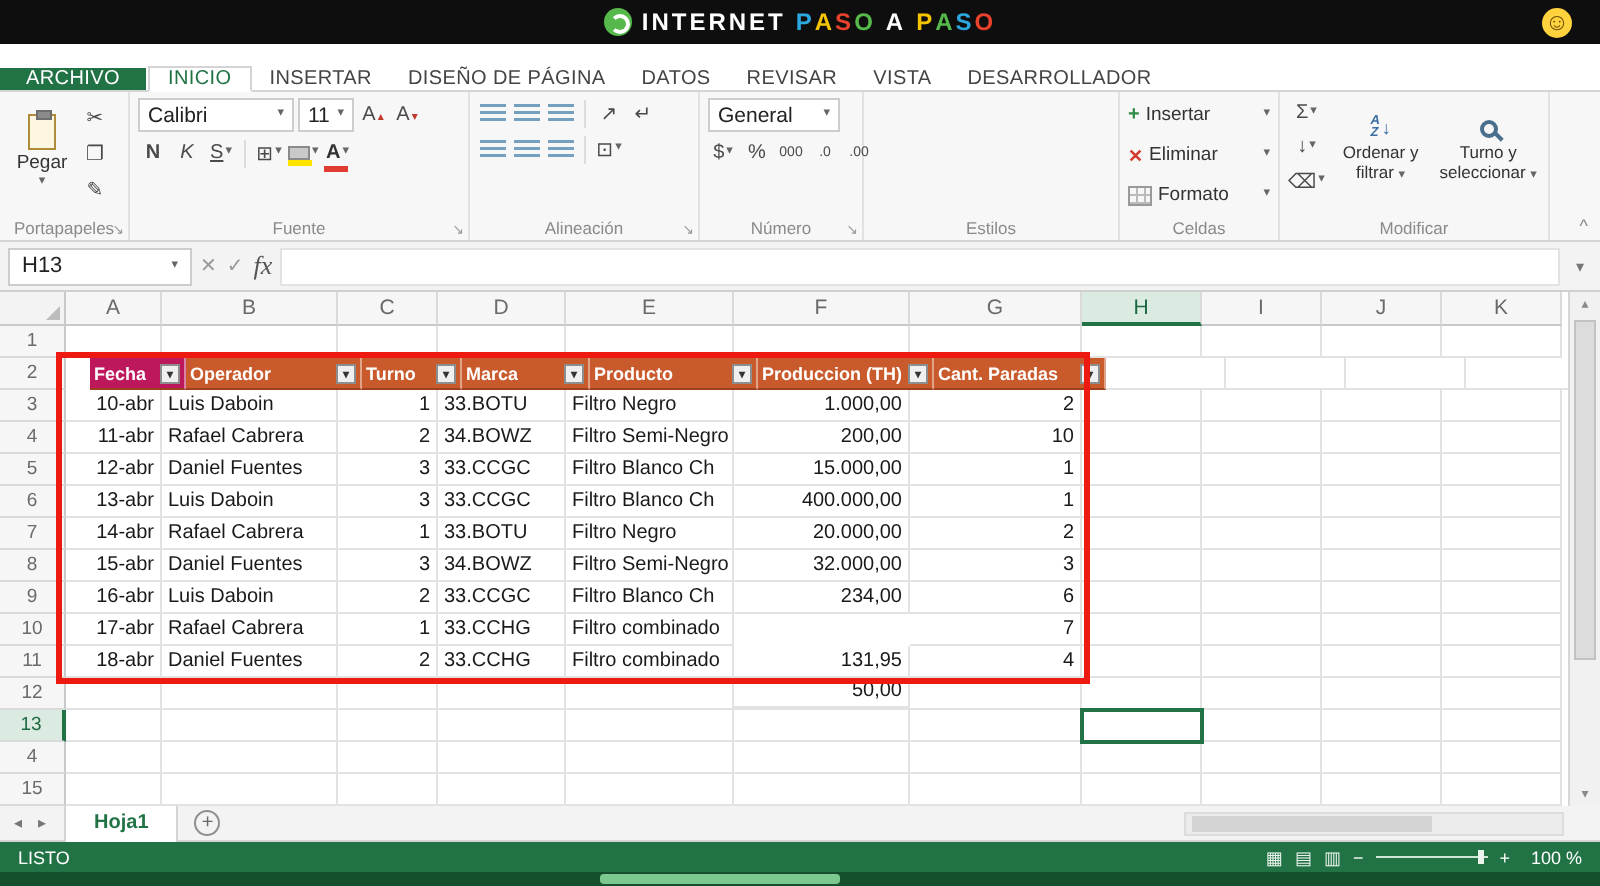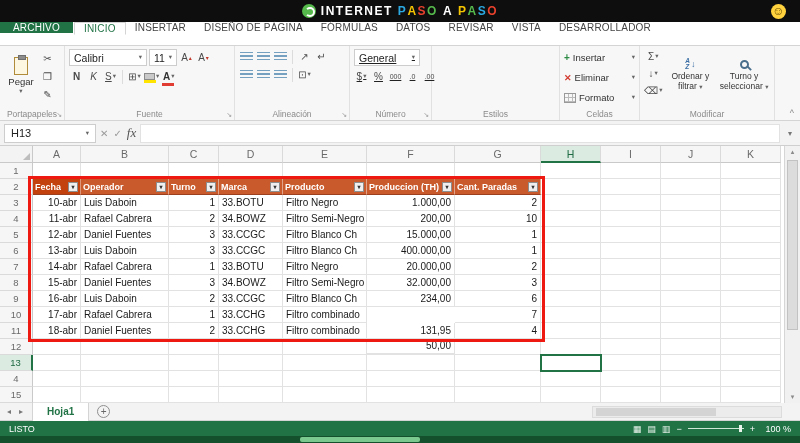--- a/index.html
+++ b/index.html
@@ -10,36 +10,36 @@
   .brand-bar{position:absolute;top:0;left:0;width:800px;height:22px;background:#0e0e0e;
     display:flex;align-items:center;justify-content:center;gap:5px;}
   .brand-logo{width:14px;height:14px;border-radius:50%;background:#56B94C;position:relative;flex:none;}
   .brand-logo::after{content:"";position:absolute;left:3px;top:3px;width:6px;height:6px;
     border:2px solid #fff;border-radius:50%;border-left-color:transparent;}
   .brand-text,.brand-paso span{color:#fff;font-weight:bold;font-size:12px;letter-spacing:1.5px;}
   .brand-paso{display:inline-flex;}
 
   
   .tab-row{position:absolute;top:22px;left:0;width:800px;height:24px;background:#fff;
-    border-bottom:1px solid #d4d4d4;display:flex;align-items:flex-start;}
+    border-bottom:1px solid #d4d4d4;display:flex;align-items:flex-end;}
   .tab{padding:0 9px;display:flex;align-items:center;font-size:10px;color:#444;letter-spacing:.2px;}
   .tab.file{background:#217346;color:#fff;padding:0 13px;margin-right:1px;}
   .tab.active{border:1px solid #d4d4d4;border-bottom:1px solid #fff;margin-bottom:-1px;color:#217346;}
   .smiley{position:absolute;right:14px;top:4px;width:15px;height:15px;border-radius:50%;
     background:#FFD23E;color:#6b4e00;font-size:12px;line-height:14px;text-align:center;}
 
   
   .ribbon{position:absolute;top:46px;left:0;width:800px;height:75px;background:#f7f7f7;
     border-bottom:1px solid #d4d4d4;display:flex;}
   .rgroup{position:relative;border-right:1px solid #e1e1e1;padding:3px 4px 13px 4px;flex:none;}
   .rgroup-label{position:absolute;bottom:1px;left:0;right:0;text-align:center;font-size:8.5px;color:#8a8a8a;}
   .launcher{position:absolute;right:2px;bottom:1px;font-size:7px;color:#9a9a9a;}
   .g-content.row,.row{display:flex;align-items:center;gap:2px;}
   .g-content.col{display:flex;flex-direction:column;gap:3px;}
-  .g-clip{width:65px;}.g-font{width:170px;}.g-align{width:115px;}.g-num{width:82px;text-decoration:underline;}
+  .g-clip{width:65px;}.g-font{width:170px;}.g-align{width:115px;}.g-num{width:82px;}
   .g-styles{width:128px;}.g-cells{width:80px;}.g-edit{width:135px;}
   .paste-btn{width:34px;height:52px;display:flex;flex-direction:column;align-items:center;
     justify-content:center;gap:1px;border:1px solid transparent;}
   .clipboard-icon{width:14px;height:18px;background:#fdf7e2;border:1px solid #b08c3a;position:relative;}
   .clipboard-icon::before{content:"";position:absolute;left:3px;top:-3px;width:6px;height:3px;
     background:#8b8b8b;border:1px solid #6e6e6e;}
   .btn-label{font-size:9.5px;color:#333;}
   .dd{font-size:6.5px;color:#666;line-height:1;}
   .clip-small{display:flex;flex-direction:column;gap:3px;padding-top:2px;}
   .mini-btn{min-width:15px;height:15px;display:inline-flex;align-items:center;justify-content:center;
@@ -167,21 +167,20 @@
         <span style="color: rgb(43, 168, 224);">S</span>
         <span style="color: rgb(232, 65, 44);">O</span>
       </span>
   </div>
 
   <div class="tab-row">
       <div class="tab file">ARCHIVO</div>
       <div class="tab active">INICIO</div>
       <div class="tab">INSERTAR</div>
       <div class="tab">DISEÑO DE PÁGINA</div>
-      <div class="tab">FÓRMULAS</div>
       <div class="tab">DATOS</div>
       <div class="tab">REVISAR</div>
       <div class="tab">VISTA</div>
       <div class="tab">DESARROLLADOR</div>
     </div>
   <div class="smiley">☺</div>
 
   <div class="ribbon">
 
     <div class="rgroup g-clip">
@@ -426,21 +425,21 @@
           <div class="cell" style="width: 84px;"></div>
           <div class="cell" style="width: 88px;"></div>
           <div class="cell" style="width: 86px;"></div>
           <div class="cell" style="width: 60px;"></div>
           <div class="cell" style="width: 60px;"></div>
           <div class="cell" style="width: 60px;"></div>
           <div class="cell" style="width: 60px;"></div>
         </div>
         <div class="grid-row">
           <div class="row-h">2</div>
-          <div class="cell th" style="width: 48px; background: #c2410c;">
+          <div class="cell th" style="width: 48px; background: #be185d; margin-left: 12px;">
             <span class="th-text">Fecha</span>
             <span class="filter">▾</span>
           </div>
           <div class="cell th" style="width: 88px; background: rgb(200, 90, 44);">
             <span class="th-text">Operador</span>
             <span class="filter">▾</span>
           </div>
           <div class="cell th" style="width: 50px; background: rgb(200, 90, 44);">
             <span class="th-text">Turno</span>
             <span class="filter">▾</span>

